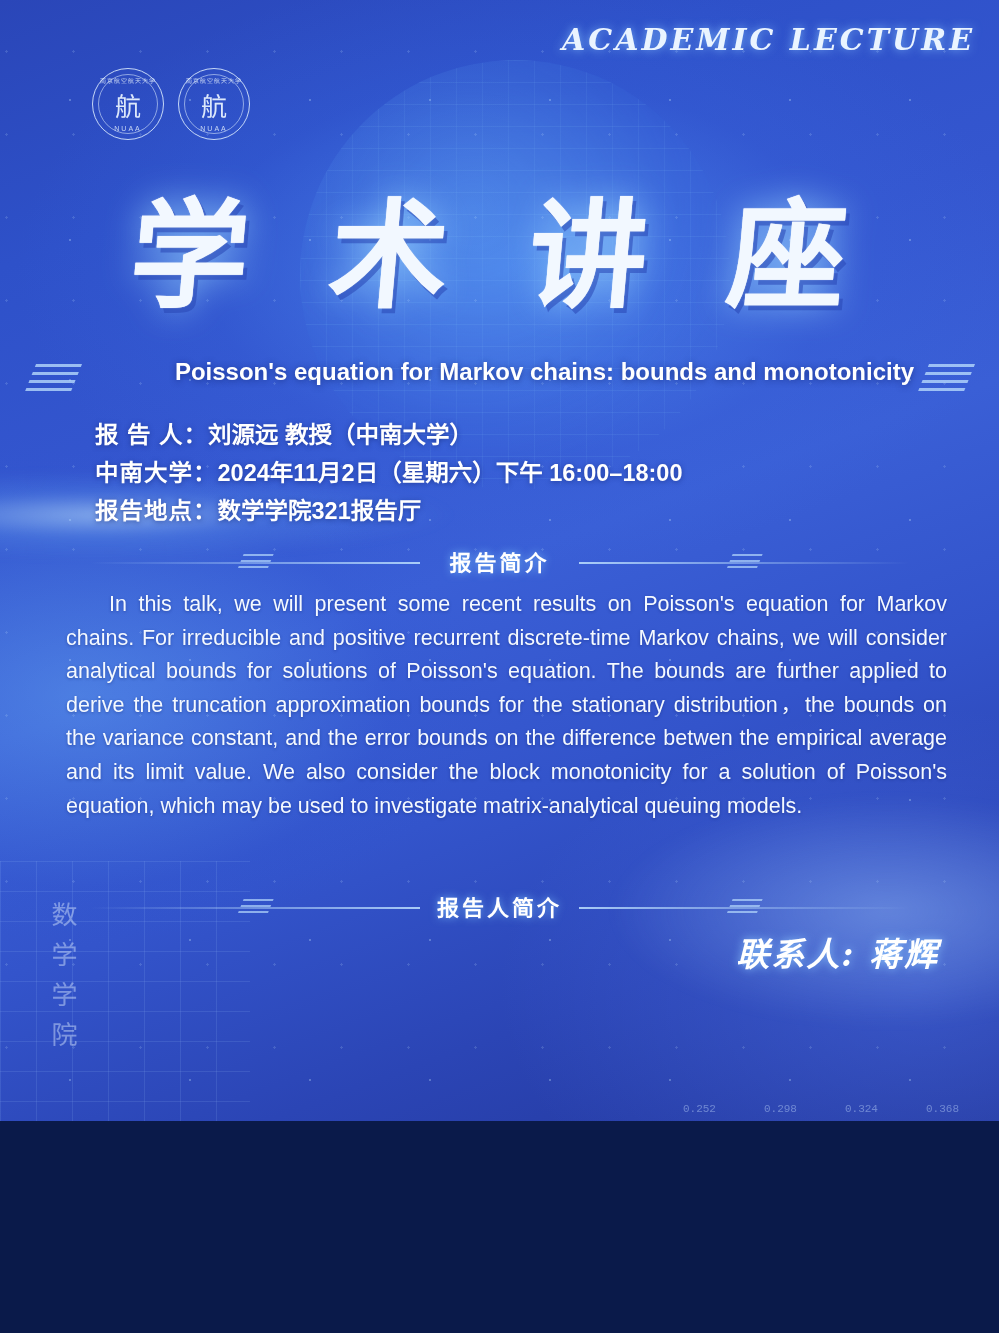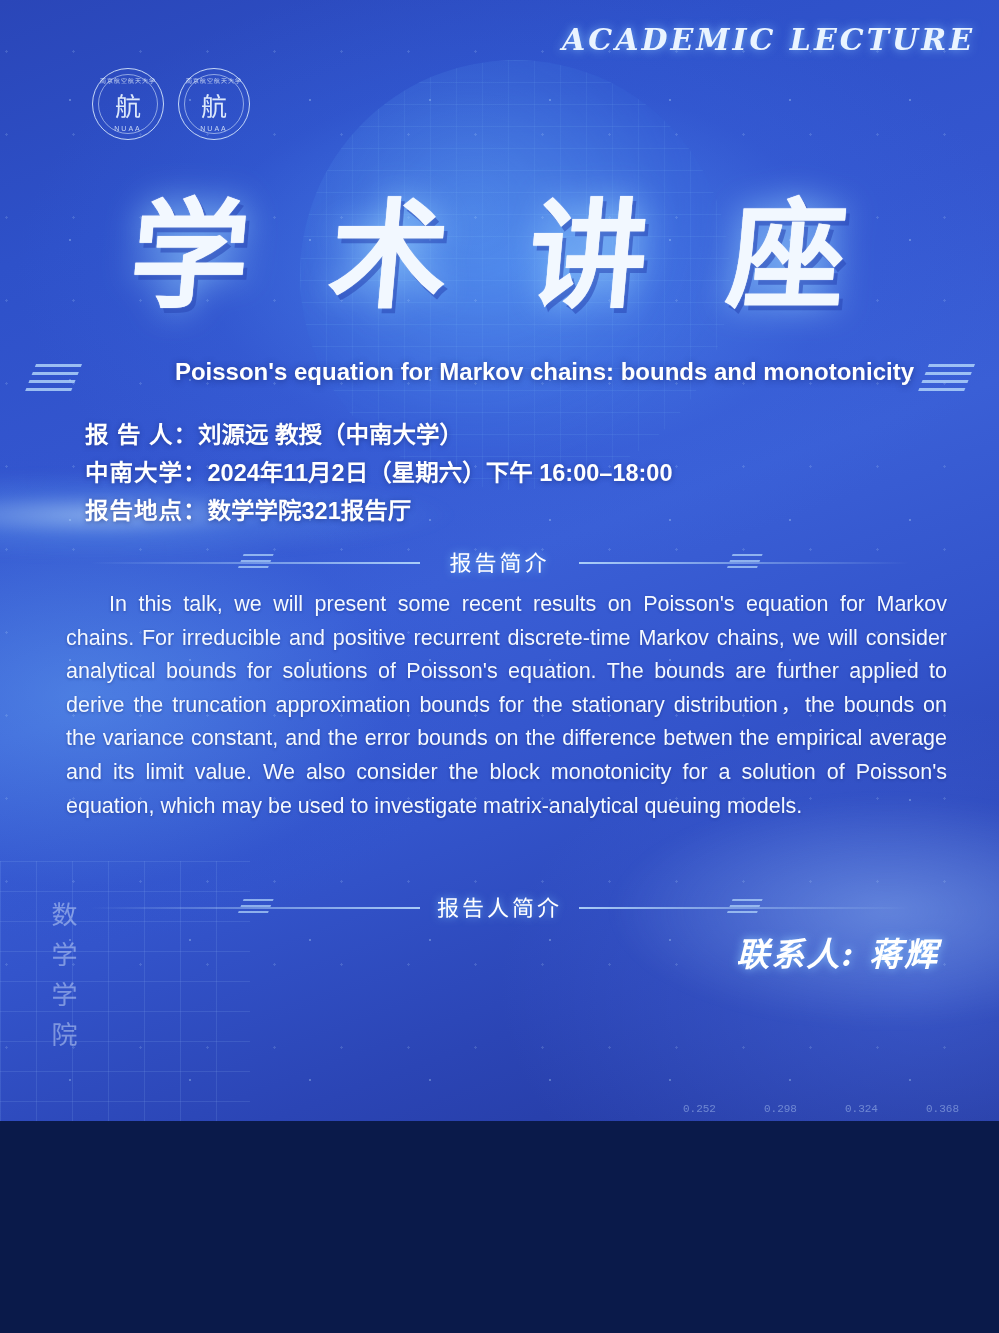--- a/index.html
+++ b/index.html
@@ -202,42 +202,42 @@
   .info {
     position: absolute;
     left: 85px; top: 418px;
     font-size: 23.5px;
     line-height: 34px;
     font-weight: bold;
     color: #ffffff;
     text-shadow: 0 1px 5px rgba(20,40,120,0.6);
   }
   .info .row { white-space: nowrap; margin-bottom: 4px; }
-  .info .lbl { letter-spacing: 1px; }
+  .info .lbl { letter-spacing: 1px; margin-left: 10px; }
 
   
   .section-head {
     position: absolute;
     left: 30px; right: 30px;
     height: 34px;
   }
   .section-head .line {
     position: absolute;
     top: 17px; height: 2px;
     background: linear-gradient(to right, rgba(190,225,255,0) 0%, rgba(190,225,255,0.85) 100%);
   }
   .section-head .line.right {
     background: linear-gradient(to left, rgba(190,225,255,0) 0%, rgba(190,225,255,0.85) 100%);
   }
   .section-head .label {
     position: absolute;
     left: 0; right: 0;
     text-align: center;
     font-size: 22px;
-    font-weight: normal;
+    font-weight: bold;
     color: #ffffff;
     letter-spacing: 3px;
     text-shadow: 0 0 8px rgba(130,200,255,0.8);
   }
   .section-head .tick {
     position: absolute;
     top: 9px; width: 30px; height: 18px;
     background: repeating-linear-gradient(to bottom, rgba(190,225,255,0.65) 0 2px, rgba(0,0,0,0) 2px 6px);
     transform: skewX(-22deg);
   }

